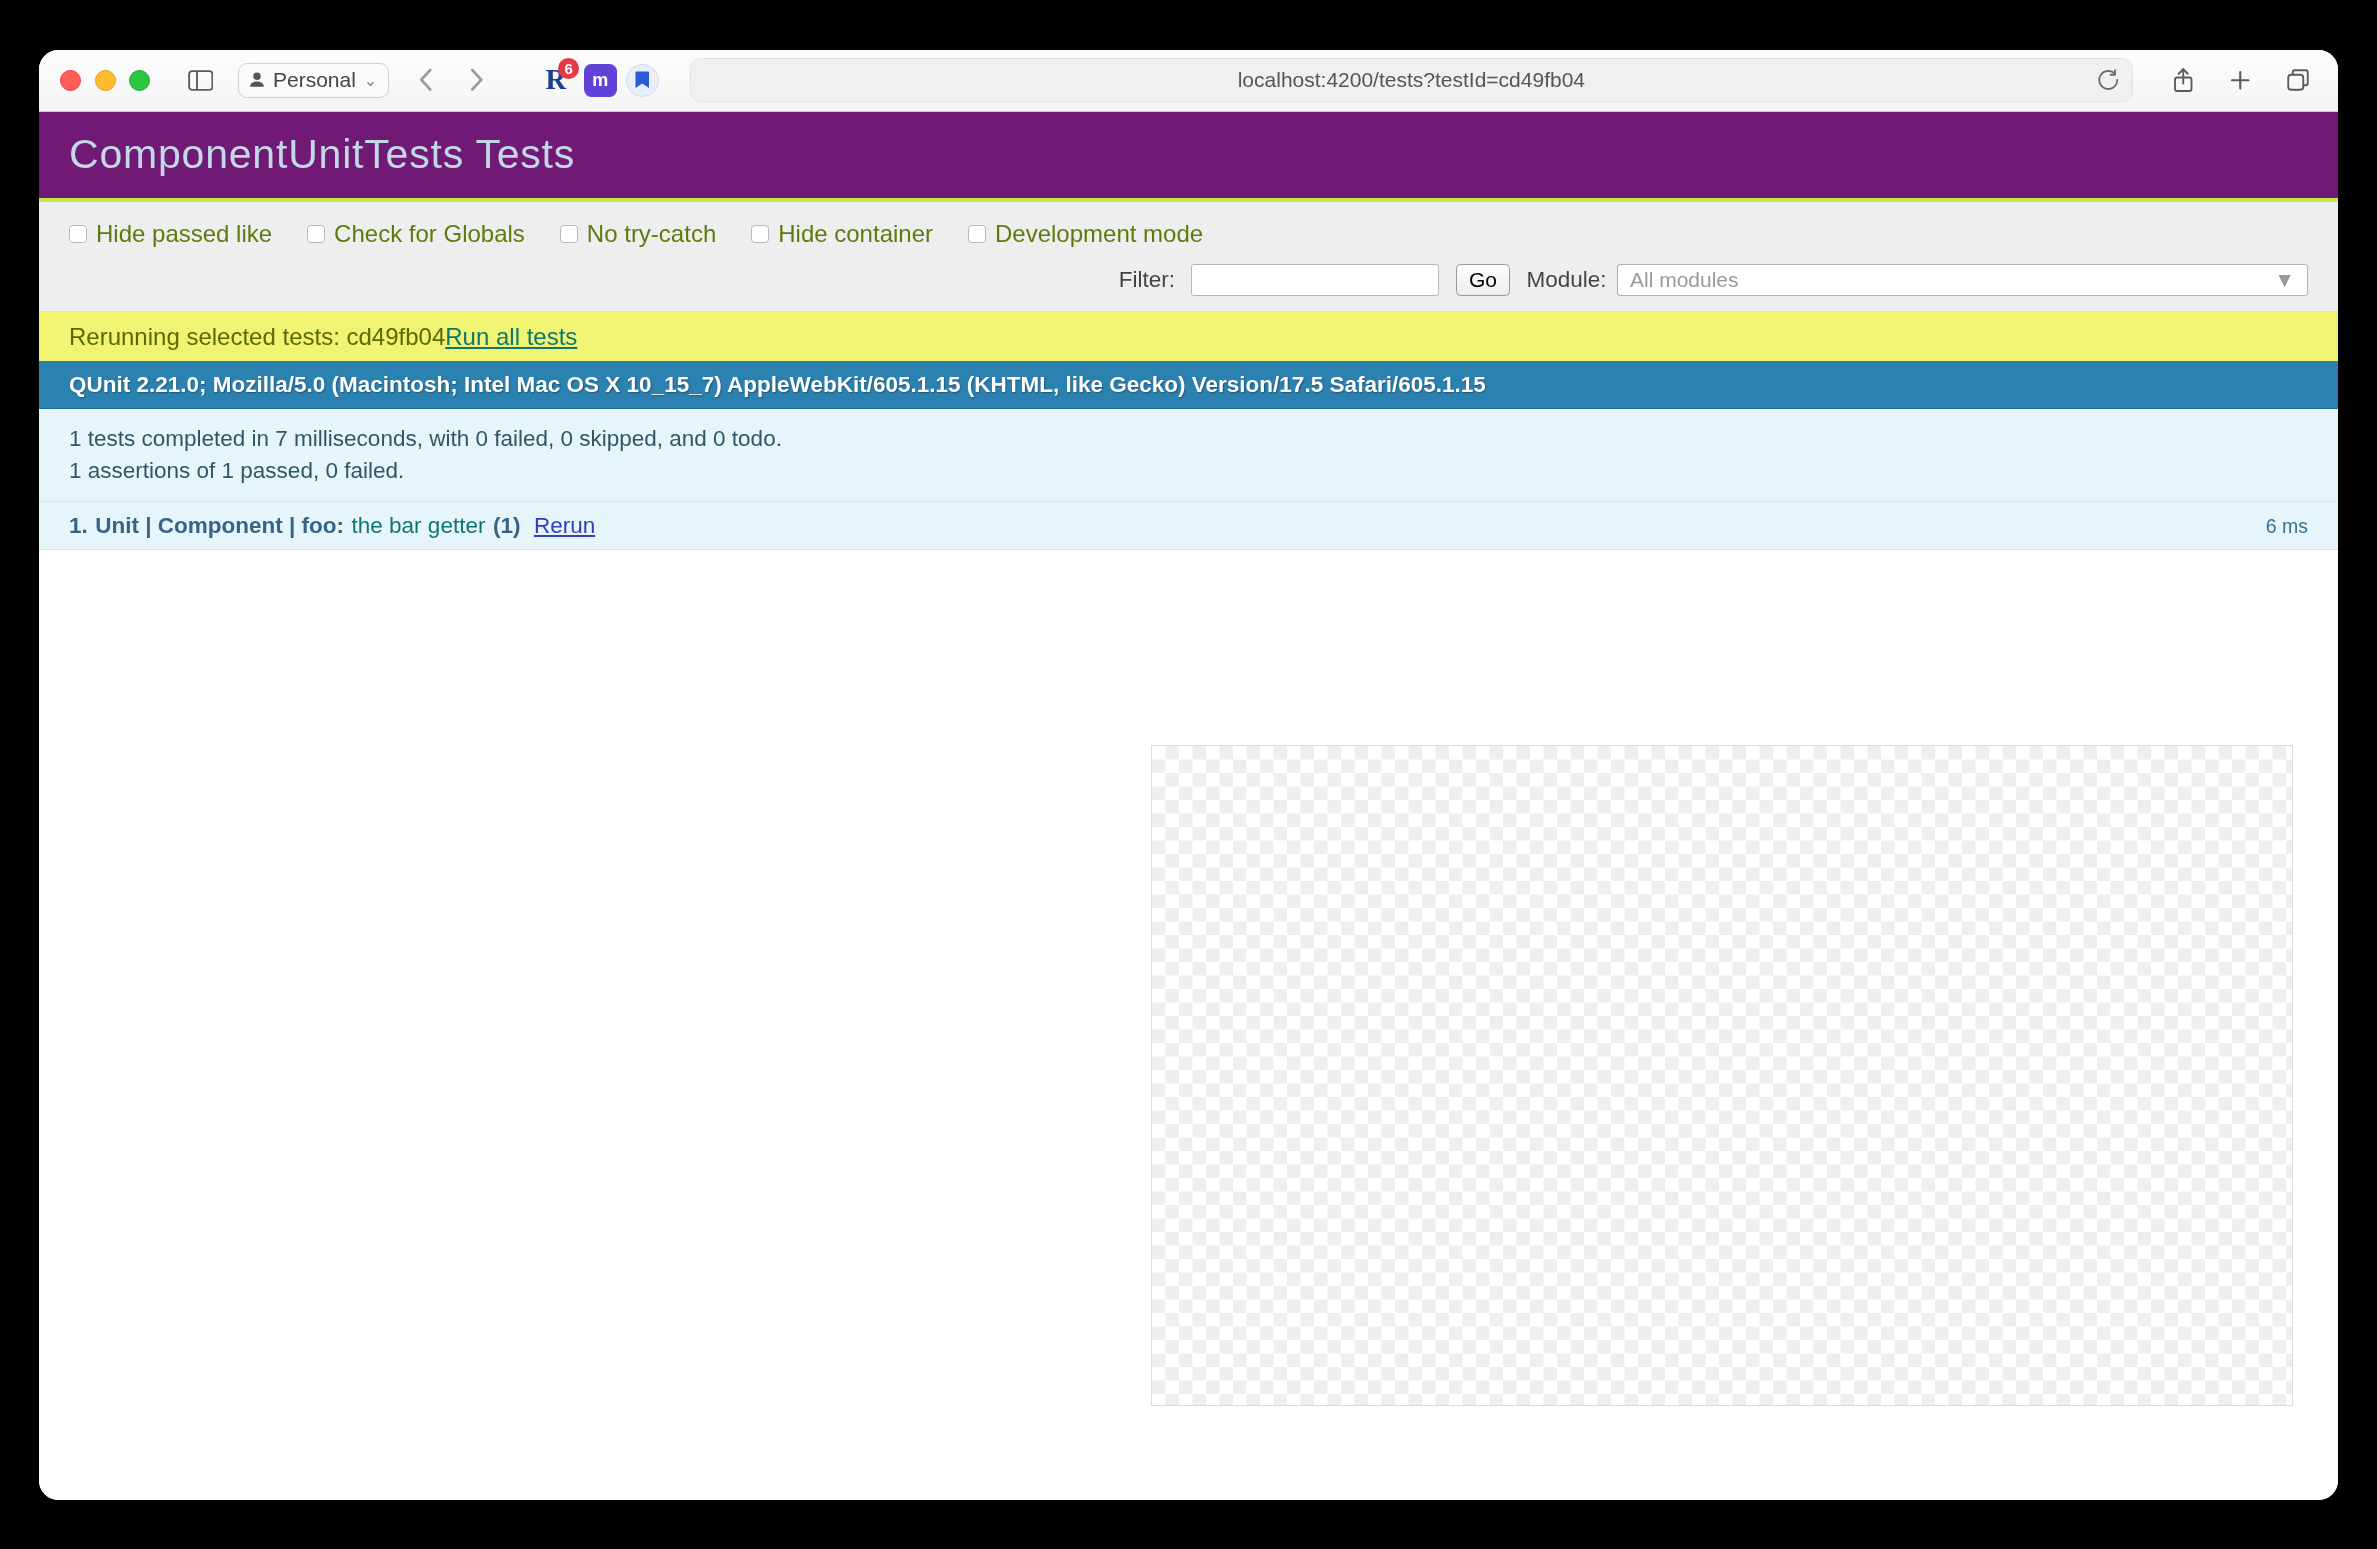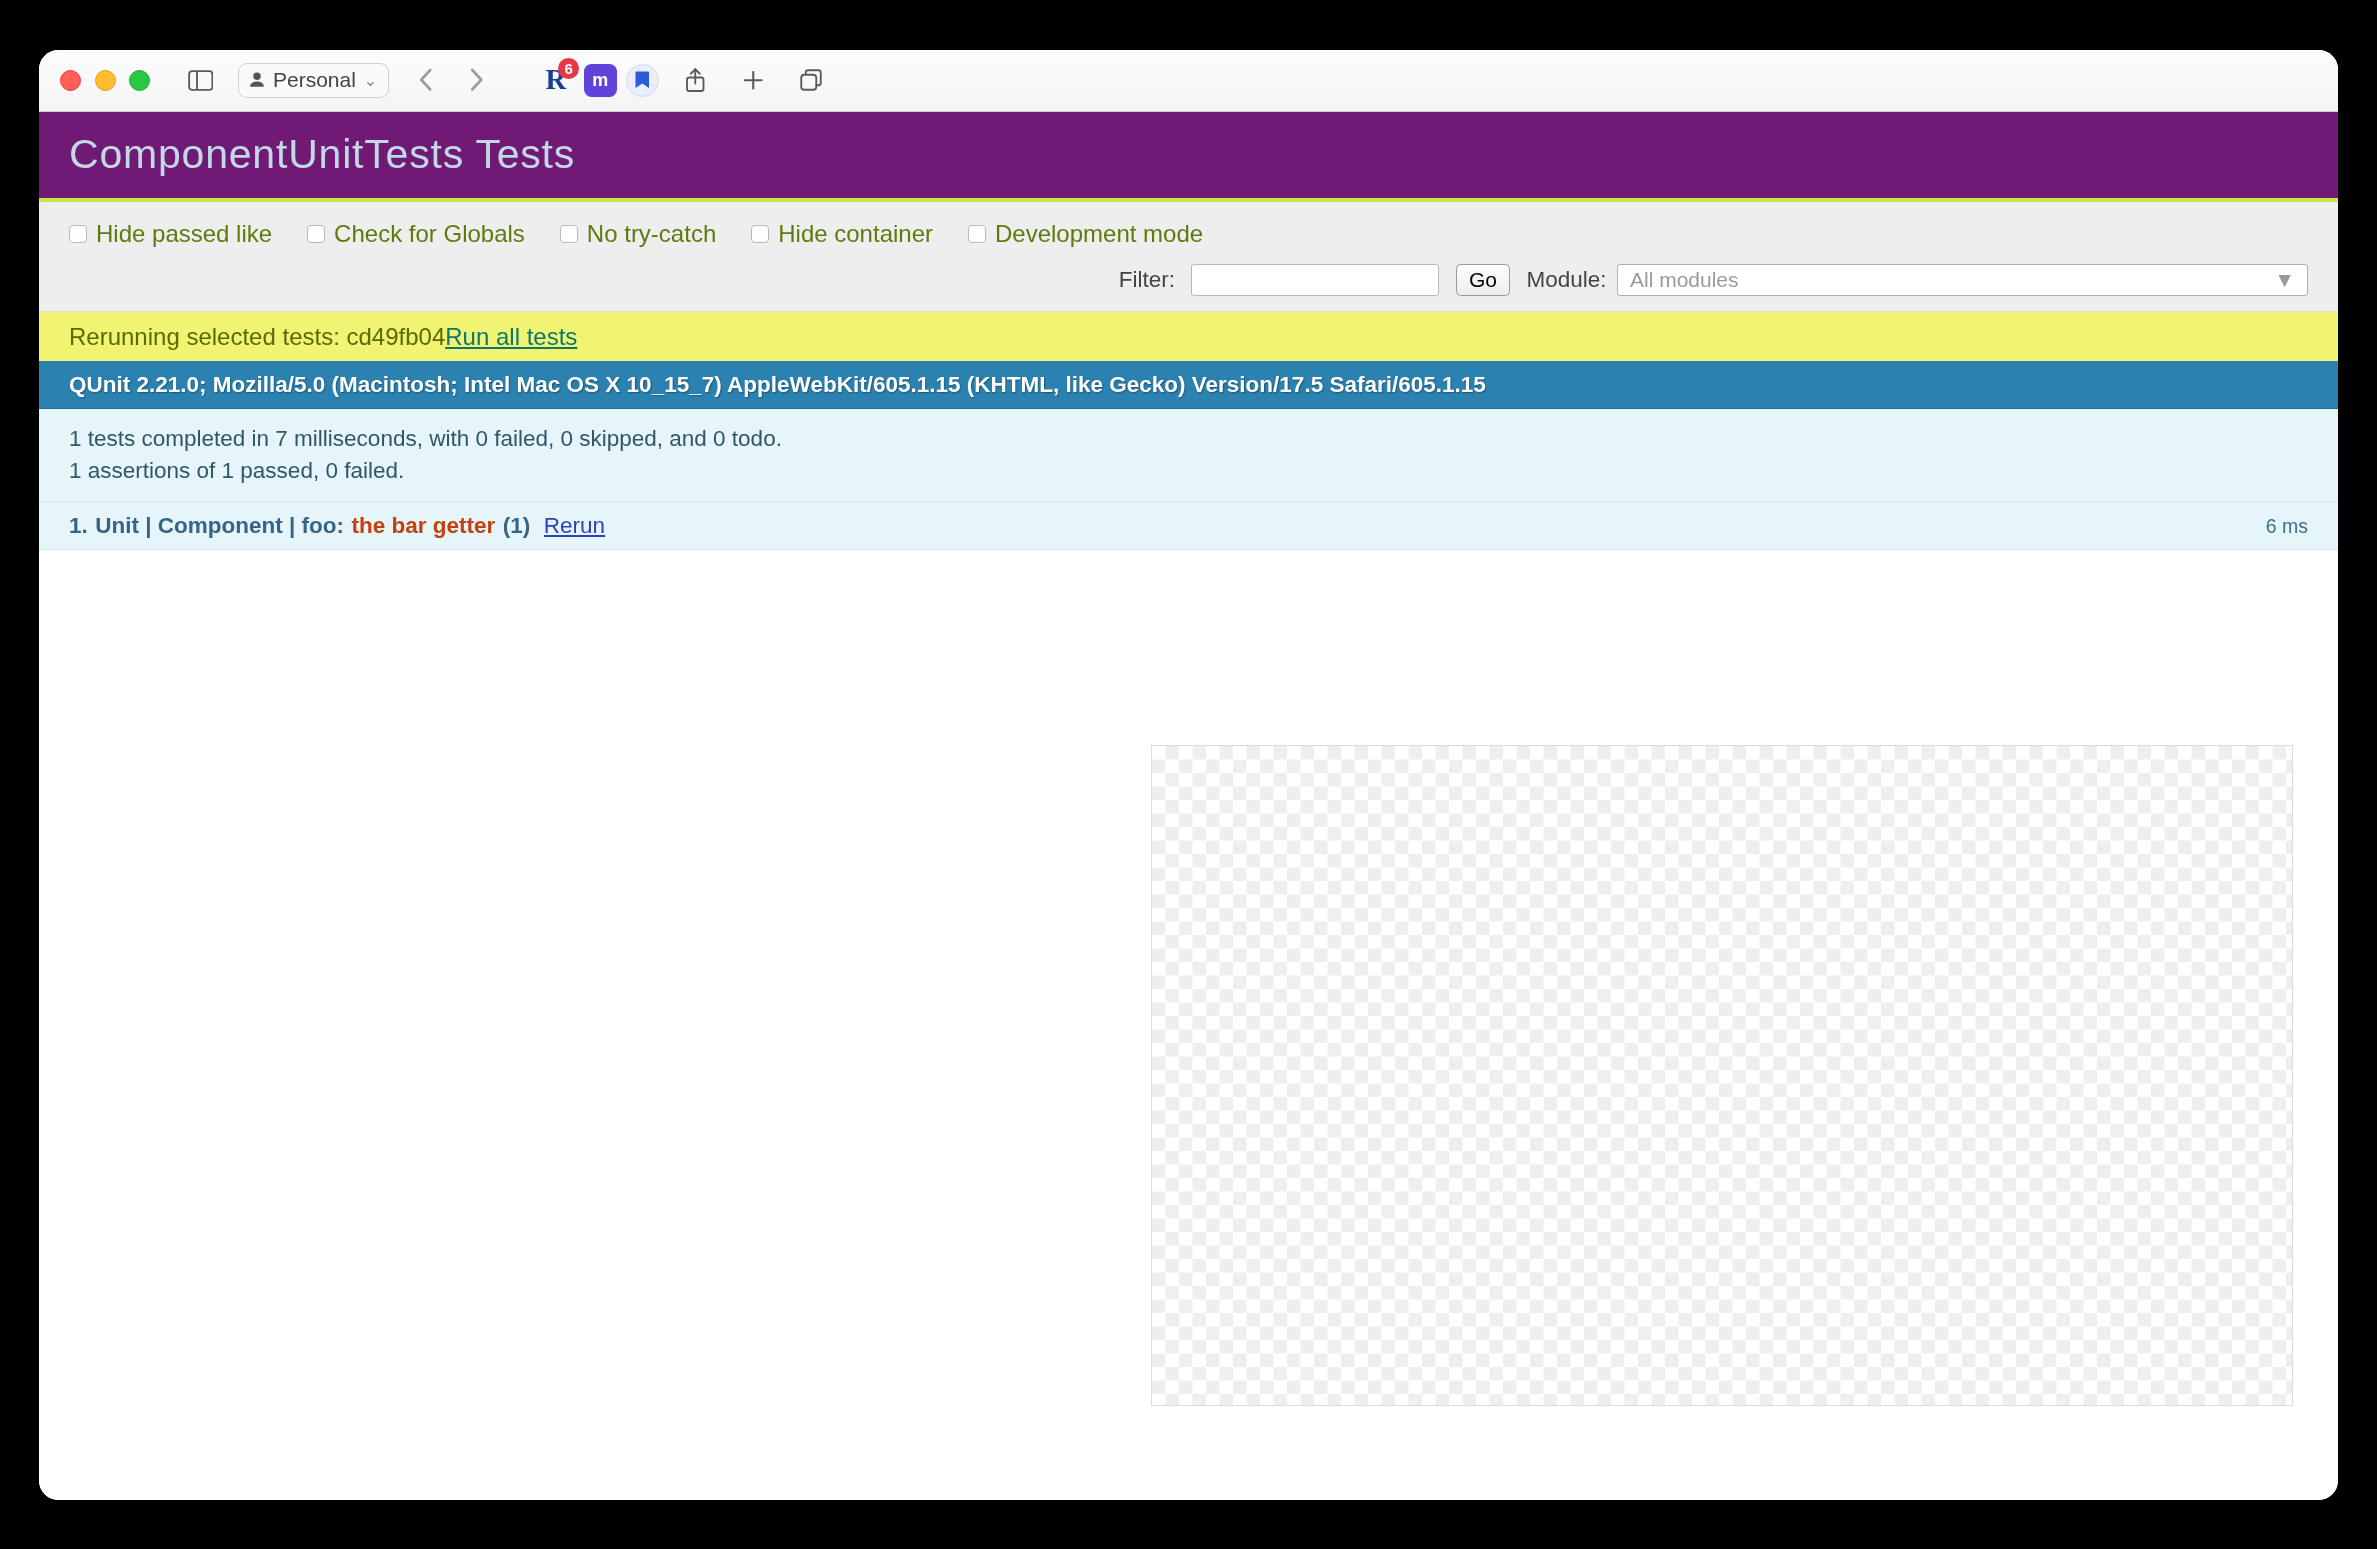--- a/index.html
+++ b/index.html
@@ -123,21 +123,21 @@
     line-height:1.45;
   }
   .q-testrow{
     background:#e6f5fa;color:#356487;
     padding:10.5px 30px;font-size:22.5px;
     border-bottom:0.8px solid #cfe6ef;
     display:flex;align-items:baseline;gap:7.5px;
   }
   .q-testrow .idx{color:#356487;font-weight:700;}
   .q-testrow .mod{font-weight:700;}
-  .q-testrow .name{color:#c2410c;font-weight:700;}
+  .q-testrow .name{color:#0f766e;font-weight:400;}
   .q-testrow .count{font-weight:700;}
   .q-testrow a{color:#2e3fbf;text-decoration:underline;margin-left:6px;}
   .q-testrow .ms{margin-left:auto;color:#3a6f90;font-size:19.5px;font-weight:400;}
   .test-canvas{
     margin-top:195px;
     margin-left:auto;margin-right:45px;
     width:1142px;height:661px;
     border:0.8px solid #dcdcdc;
     background-image:
       linear-gradient(45deg,#eee 25%,transparent 25%),
@@ -198,20 +198,29 @@
       <div class="ext-m">
         <span>m</span>
       </div>
       <div class="ext-b">
         <svg width="16.5" height="19.5" viewBox="0 0 22 26">
             <path d="M3 2h16a1 1 0 0 1 1 1v21l-9-6-9 6V3a1 1 0 0 1 1-1Z"></path>
           </svg>
       </div>
     </div>
 
+    <div class="url-bar">
+      <span>localhost:4200/tests?testId=cd49fb04</span>
+      <span class="reload">
+        <svg width="22.5" height="22.5" viewBox="0 0 30 30" fill="none" stroke="#6b6b6b" stroke-width="2.4" stroke-linecap="round">
+            <path d="M24 7a12 12 0 1 0 3 8"></path>
+            <polyline points="24,2 24,8 18,8"></polyline>
+          </svg>
+      </span>
+    </div>
 
     <div class="right-icons">
       <div class="icon-btn">
         <svg width="22.5" height="27" viewBox="0 0 30 36" fill="none" stroke="#5b5b5b" stroke-width="2.5" stroke-linecap="round" stroke-linejoin="round">
           <path d="M15 22V3"></path>
             <polyline points="9,9 15,3 21,9"></polyline>
             <rect x="4" y="14" width="22" height="18" rx="3"></rect>
         </svg>
       </div>
       <div class="icon-btn">

